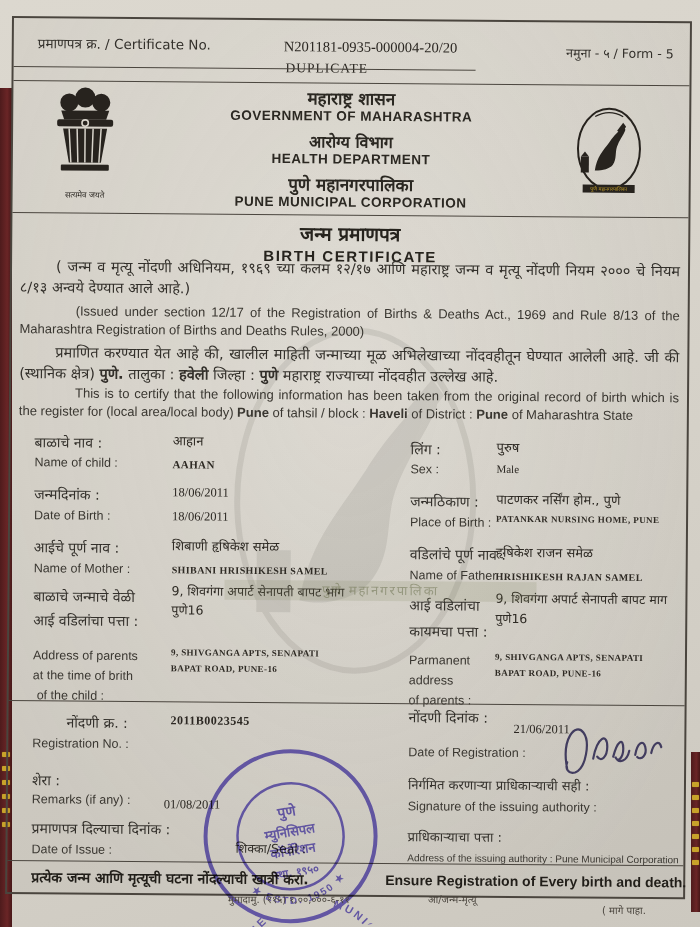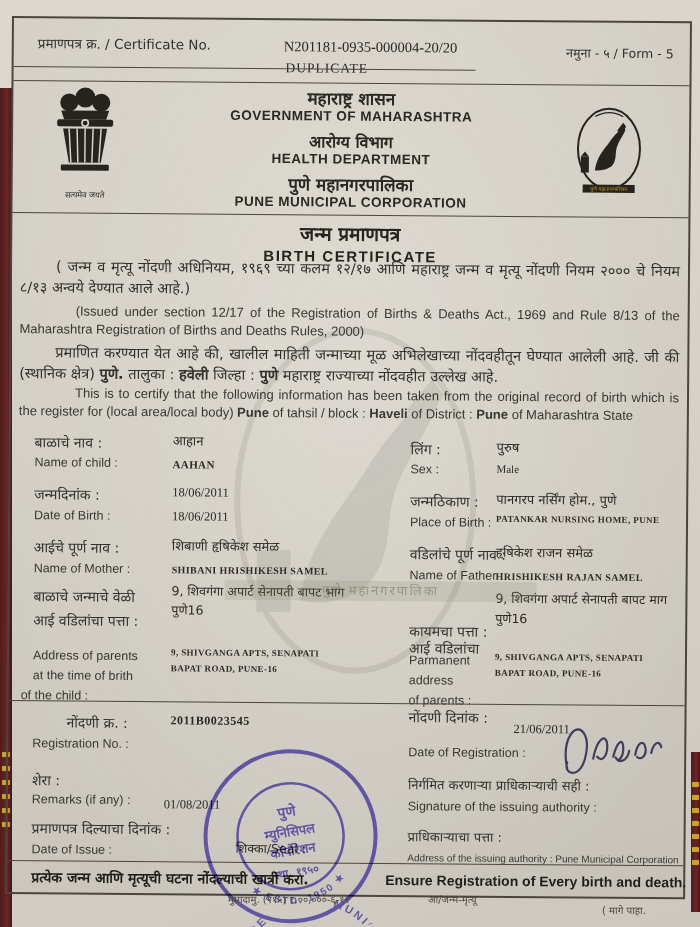--- a/index.html
+++ b/index.html
@@ -121,44 +121,44 @@
     <span class="abs mr lbl-mr" style="left:400px;top:418px;">लिंग :</span>
     <span class="abs val-mr" style="left:486px;top:416px;">पुरुष</span>
     <span class="abs en lbl-en" style="left:400px;top:441px;">Sex :</span>
     <span class="abs val-serif" style="left:486px;top:441px;font-size:11px;">Male</span>
 
     <span class="abs mr lbl-mr" style="left:24px;top:466px;">जन्मदिनांक :</span>
     <span class="abs val-serif" style="left:162px;top:466px;font-size:12.5px;">18/06/2011</span>
     <span class="abs en lbl-en" style="left:24px;top:490px;">Date of Birth :</span>
     <span class="abs val-serif" style="left:162px;top:490px;font-size:12.5px;">18/06/2011</span>
     <span class="abs mr lbl-mr" style="left:400px;top:470px;">जन्मठिकाण :</span>
-    <span class="abs val-mr" style="left:486px;top:468px;">पानगरप नर्सिंग होम., पुणे</span>
+    <span class="abs val-mr" style="left:486px;top:468px;">पाटणकर नर्सिंग होम., पुणे</span>
     <span class="abs en lbl-en" style="left:400px;top:494px;">Place of Birth :</span>
     <span class="abs val-caps" style="left:486px;top:492px;font-size:9px;">PATANKAR NURSING HOME, PUNE</span>
 
     <span class="abs mr lbl-mr" style="left:24px;top:519px;">आईचे पूर्ण नाव :</span>
     <span class="abs val-mr" style="left:162px;top:517px;">शिबाणी हृषिकेश समेळ</span>
     <span class="abs en lbl-en" style="left:24px;top:543px;">Name of Mother :</span>
     <span class="abs val-caps" style="left:162px;top:545px;">SHIBANI HRISHIKESH SAMEL</span>
     <span class="abs mr lbl-mr" style="left:400px;top:523px;">वडिलांचे पूर्ण नाव :</span>
     <span class="abs val-mr" style="left:486px;top:521px;">हृषिकेश राजन समेळ</span>
     <span class="abs en lbl-en" style="left:400px;top:547px;">Name of Father :</span>
     <span class="abs val-caps" style="left:486px;top:549px;">HRISHIKESH RAJAN SAMEL</span>
 
     <span class="abs mr lbl-mr" style="left:24px;top:568px;">बाळाचे जन्माचे वेळी</span>
     <span class="abs mr lbl-mr" style="left:24px;top:592px;">आई वडिलांचा पत्ता :</span>
     <span class="abs val-mr" style="left:162px;top:563px;font-size:12.5px;">9, शिवगंगा अपार्ट सेनापती बापट भाग</span>
     <span class="abs val-mr" style="left:162px;top:582px;font-size:12.5px;">पुणे16</span>
     <span class="abs en lbl-en" style="left:24px;top:630px;">Address of parents</span>
     <span class="abs en lbl-en" style="left:24px;top:650px;">at the time of brith</span>
-    <span class="abs en lbl-en" style="left:12px;top:670px;">of the child :</span>
+    <span class="abs en lbl-en" style="left:28px;top:670px;">of the child :</span>
     <span class="abs val-caps" style="left:162px;top:628px;font-size:9px;">9, SHIVGANGA APTS, SENAPATI</span>
     <span class="abs val-caps" style="left:162px;top:644px;font-size:9px;">BAPAT ROAD, PUNE-16</span>
 
-    <span class="abs mr lbl-mr" style="left:400px;top:574px;margin-top:43px;">आई वडिलांचा</span>
+    <span class="abs mr lbl-mr" style="left:400px;top:574px;">आई वडिलांचा</span>
     <span class="abs mr lbl-mr" style="left:400px;top:600px;">कायमचा पत्ता :</span>
     <span class="abs val-mr" style="left:486px;top:568px;font-size:12.5px;">9, शिवगंगा अपार्ट सेनापती बापट माग</span>
     <span class="abs val-mr" style="left:486px;top:588px;font-size:12.5px;">पुणे16</span>
     <span class="abs en lbl-en" style="left:400px;top:632px;">Parmanent</span>
     <span class="abs en lbl-en" style="left:400px;top:652px;">address</span>
     <span class="abs en lbl-en" style="left:400px;top:672px;">of parents  :</span>
     <span class="abs val-caps" style="left:486px;top:630px;font-size:9px;">9, SHIVGANGA APTS, SENAPATI</span>
     <span class="abs val-caps" style="left:486px;top:646px;font-size:9px;">BAPAT ROAD, PUNE-16</span>
 
     <div class="hline" style="left:0;top:682px;width:676px;border-top-width:1.2px;"></div>

